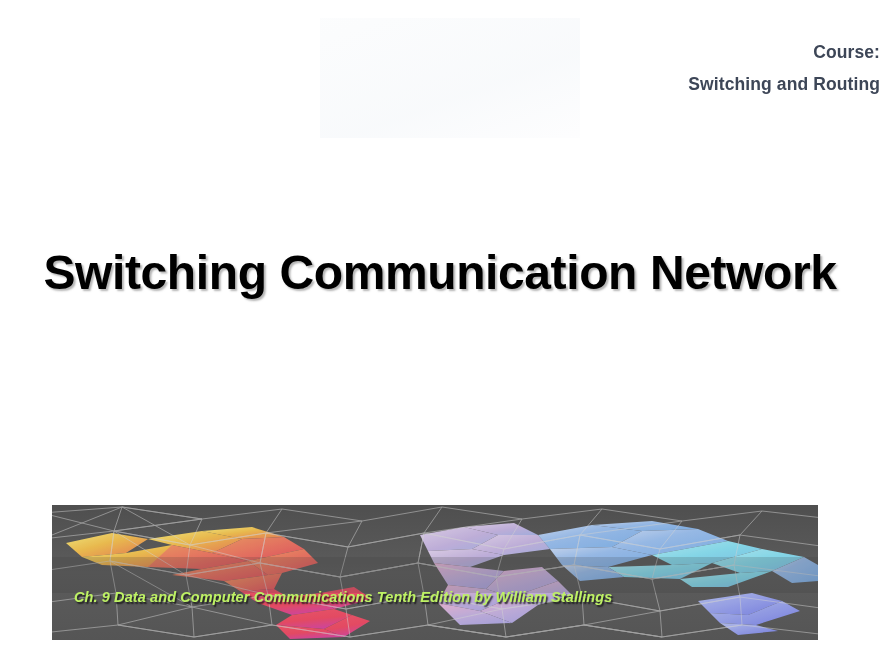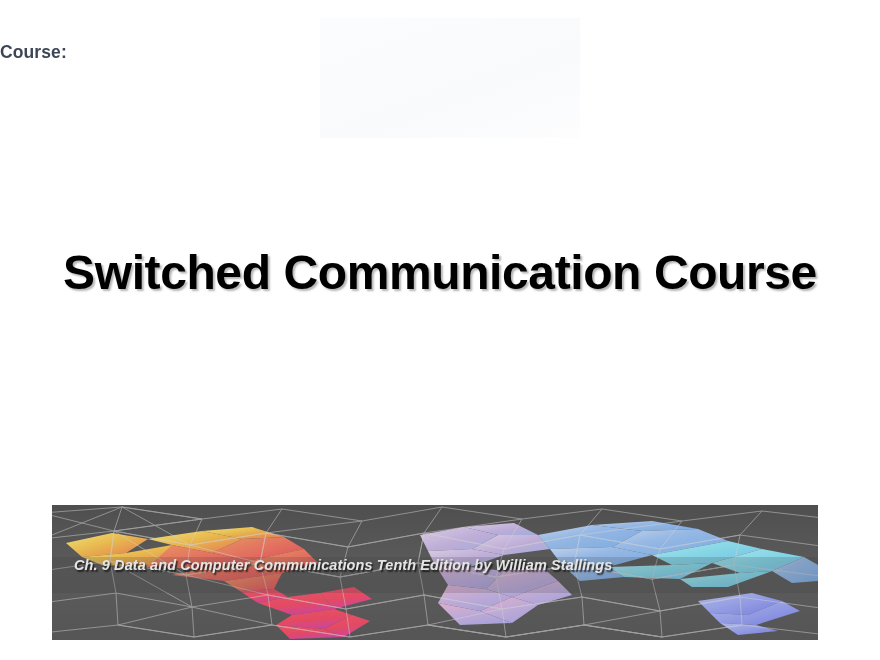--- a/index.html
+++ b/index.html
@@ -28,21 +28,21 @@
     opacity: 0.85;
     pointer-events: none;
   }
 
   
   .header {
     position: absolute;
     left: 0;
     top: 36px;
     width: 880px;
-    text-align: left;
+    text-align: right;
   }
   .header-line {
     font-size: 17.5px;
     font-weight: bold;
     color: #3d4657;
     line-height: 32px;
     letter-spacing: 0.1px;
     white-space: nowrap;
   }
 
@@ -76,41 +76,42 @@
     background: #5a5a5a;
   }
   .banner svg {
     display: block;
     width: 766px;
     height: 135px;
   }
   .banner-caption {
     position: absolute;
     left: 22px;
-    top: 52px;
+    top: 84px;
     font-size: 14.5px;
     font-weight: bold;
     font-style: italic;
-    color: #e5e5e5;
+    color: #bef264;
     white-space: nowrap;
     text-shadow: 1.5px 1.5px 1.5px rgba(20,20,20,0.85);
     letter-spacing: 0.1px;
   }
 </style>
 </head>
 <body>
 
 <div class="watermark-panel"></div>
 
 <div class="header">
   <div class="header-line">Course:</div>
+  <div class="header-line">Switching and Routing</div>
 </div>
 
 <div class="title-wrap">
-  <span class="main-title">Switched Communication Course</span>
+  <span class="main-title">Switching Communication Network</span>
 </div>
 
 <div class="banner">
   <svg viewBox="0 0 766 135" preserveAspectRatio="none">
     <defs>
       <linearGradient id="gNA" x1="0" y1="0" x2="1" y2="1">
         <stop offset="0%" stop-color="#fbf07f"></stop>
         <stop offset="45%" stop-color="#f5c24e"></stop>
         <stop offset="100%" stop-color="#ef7d53"></stop>
       </linearGradient>

